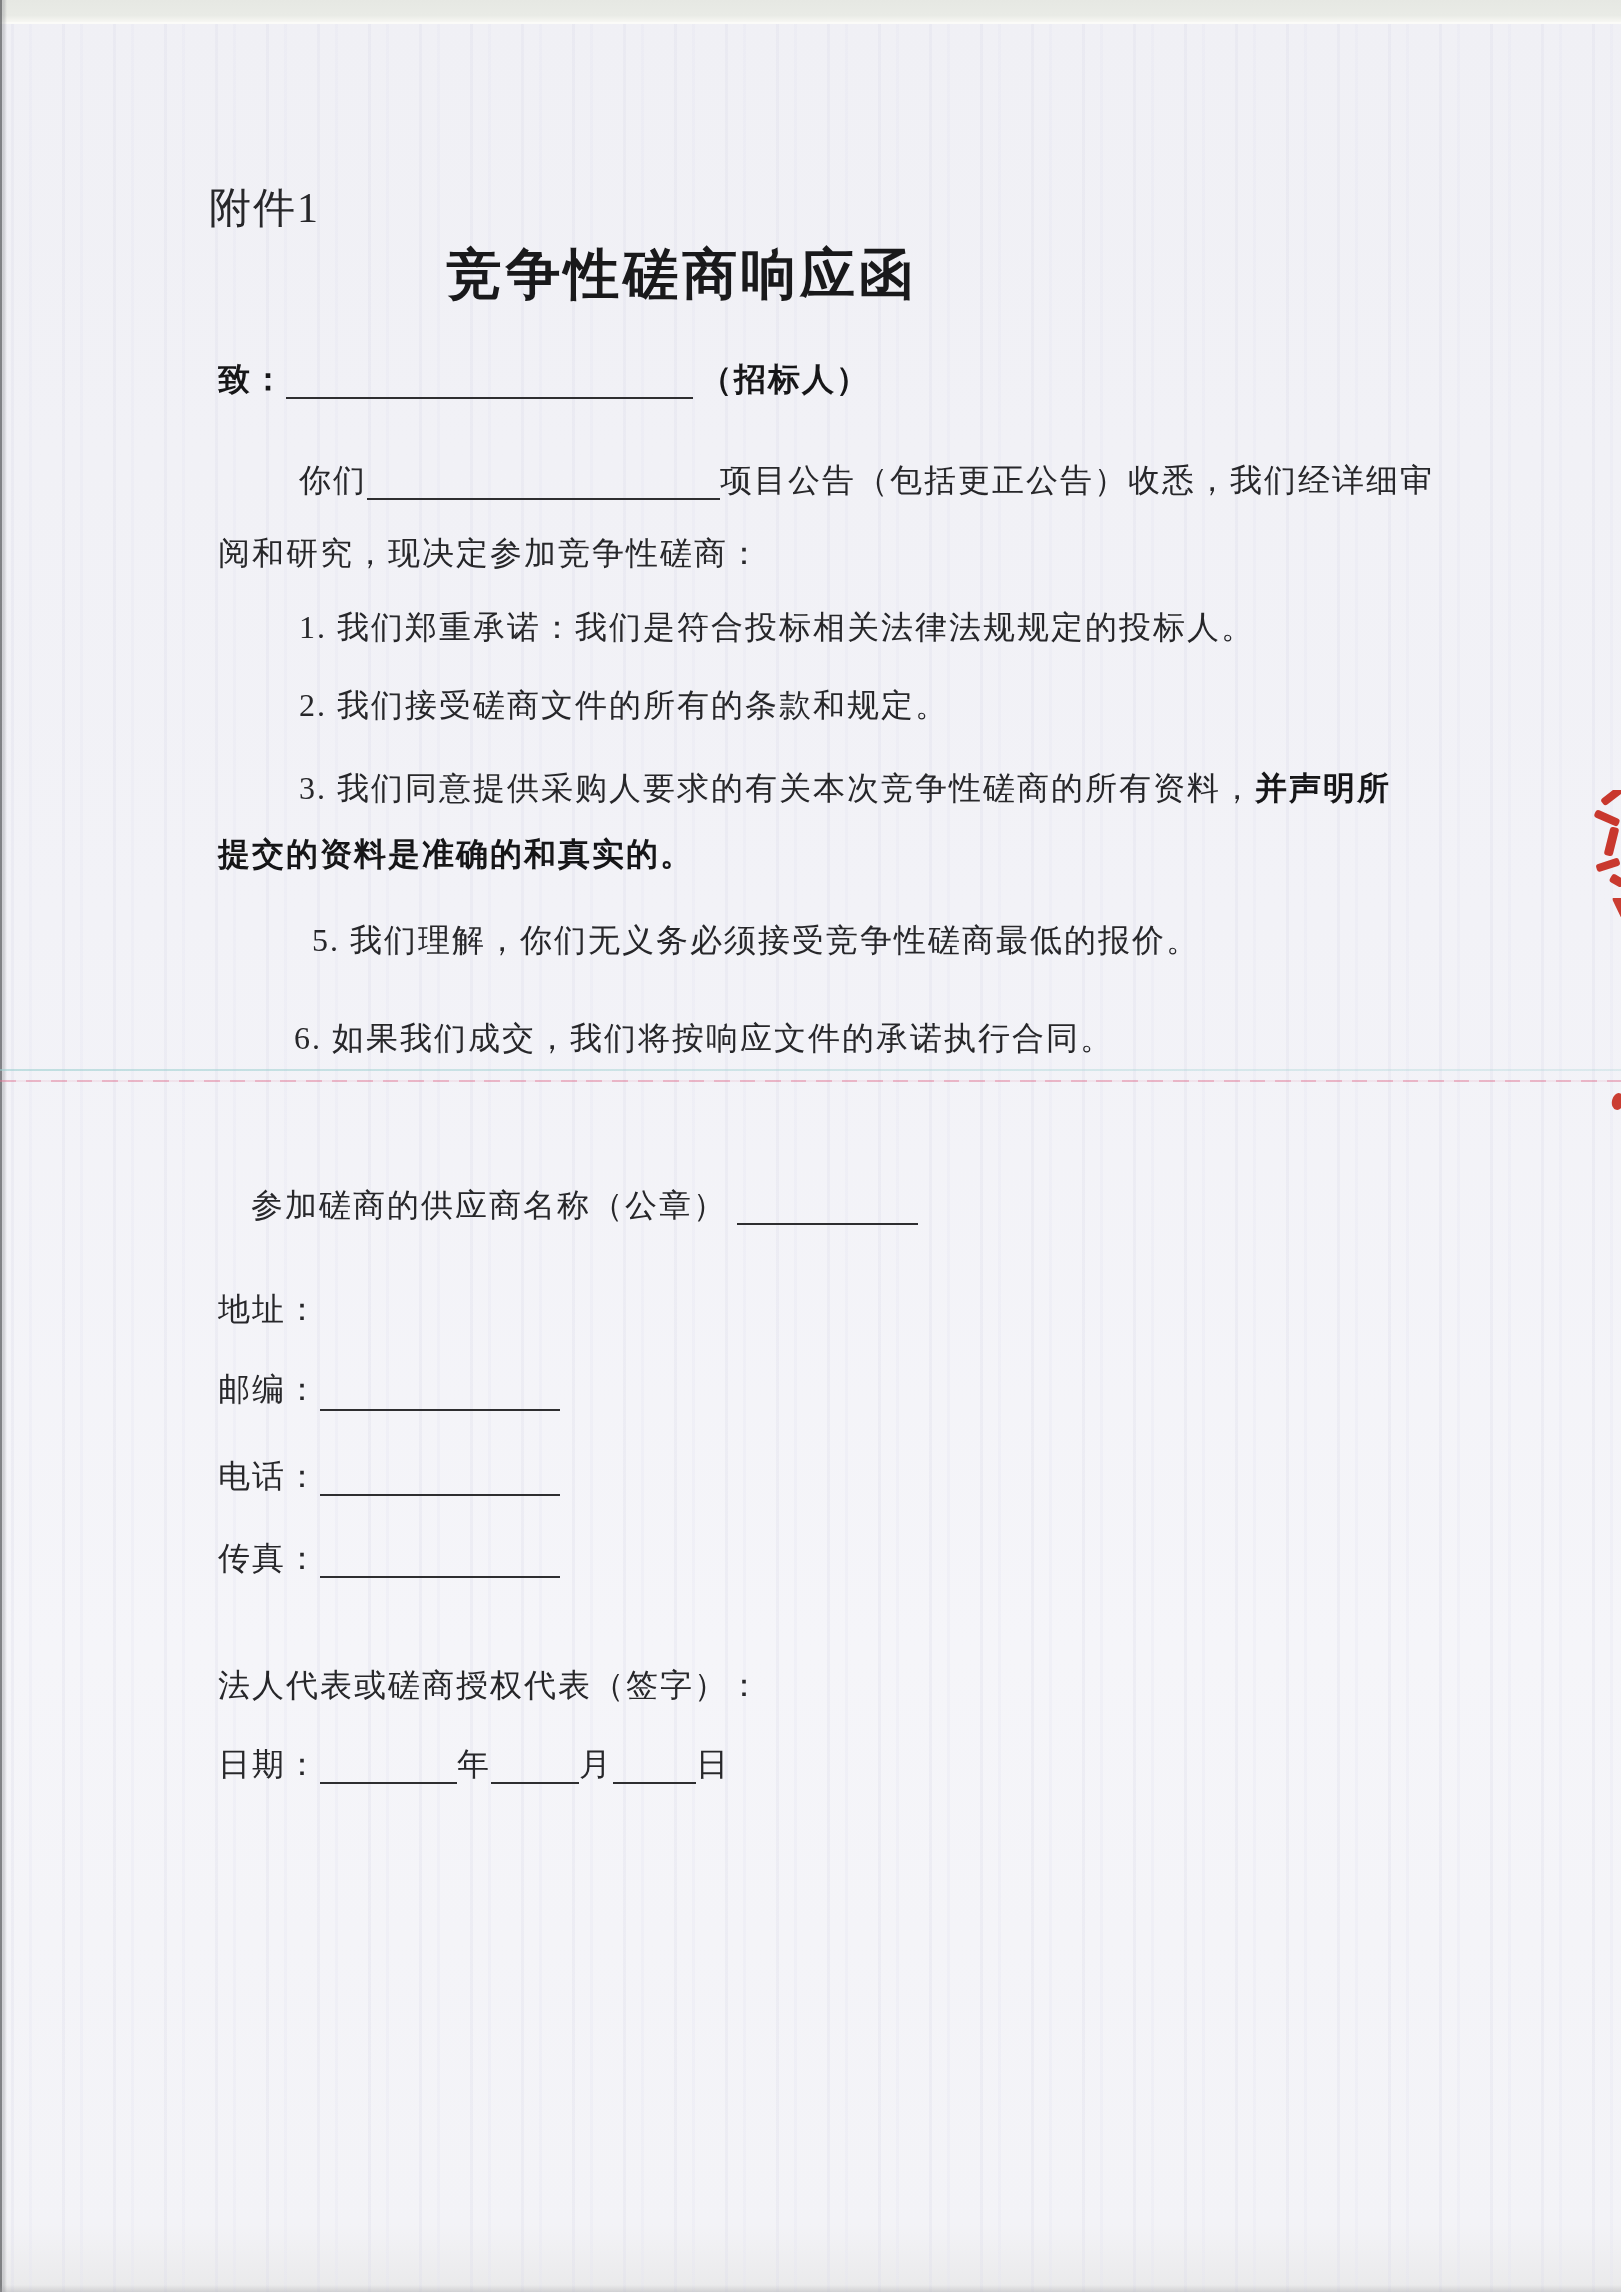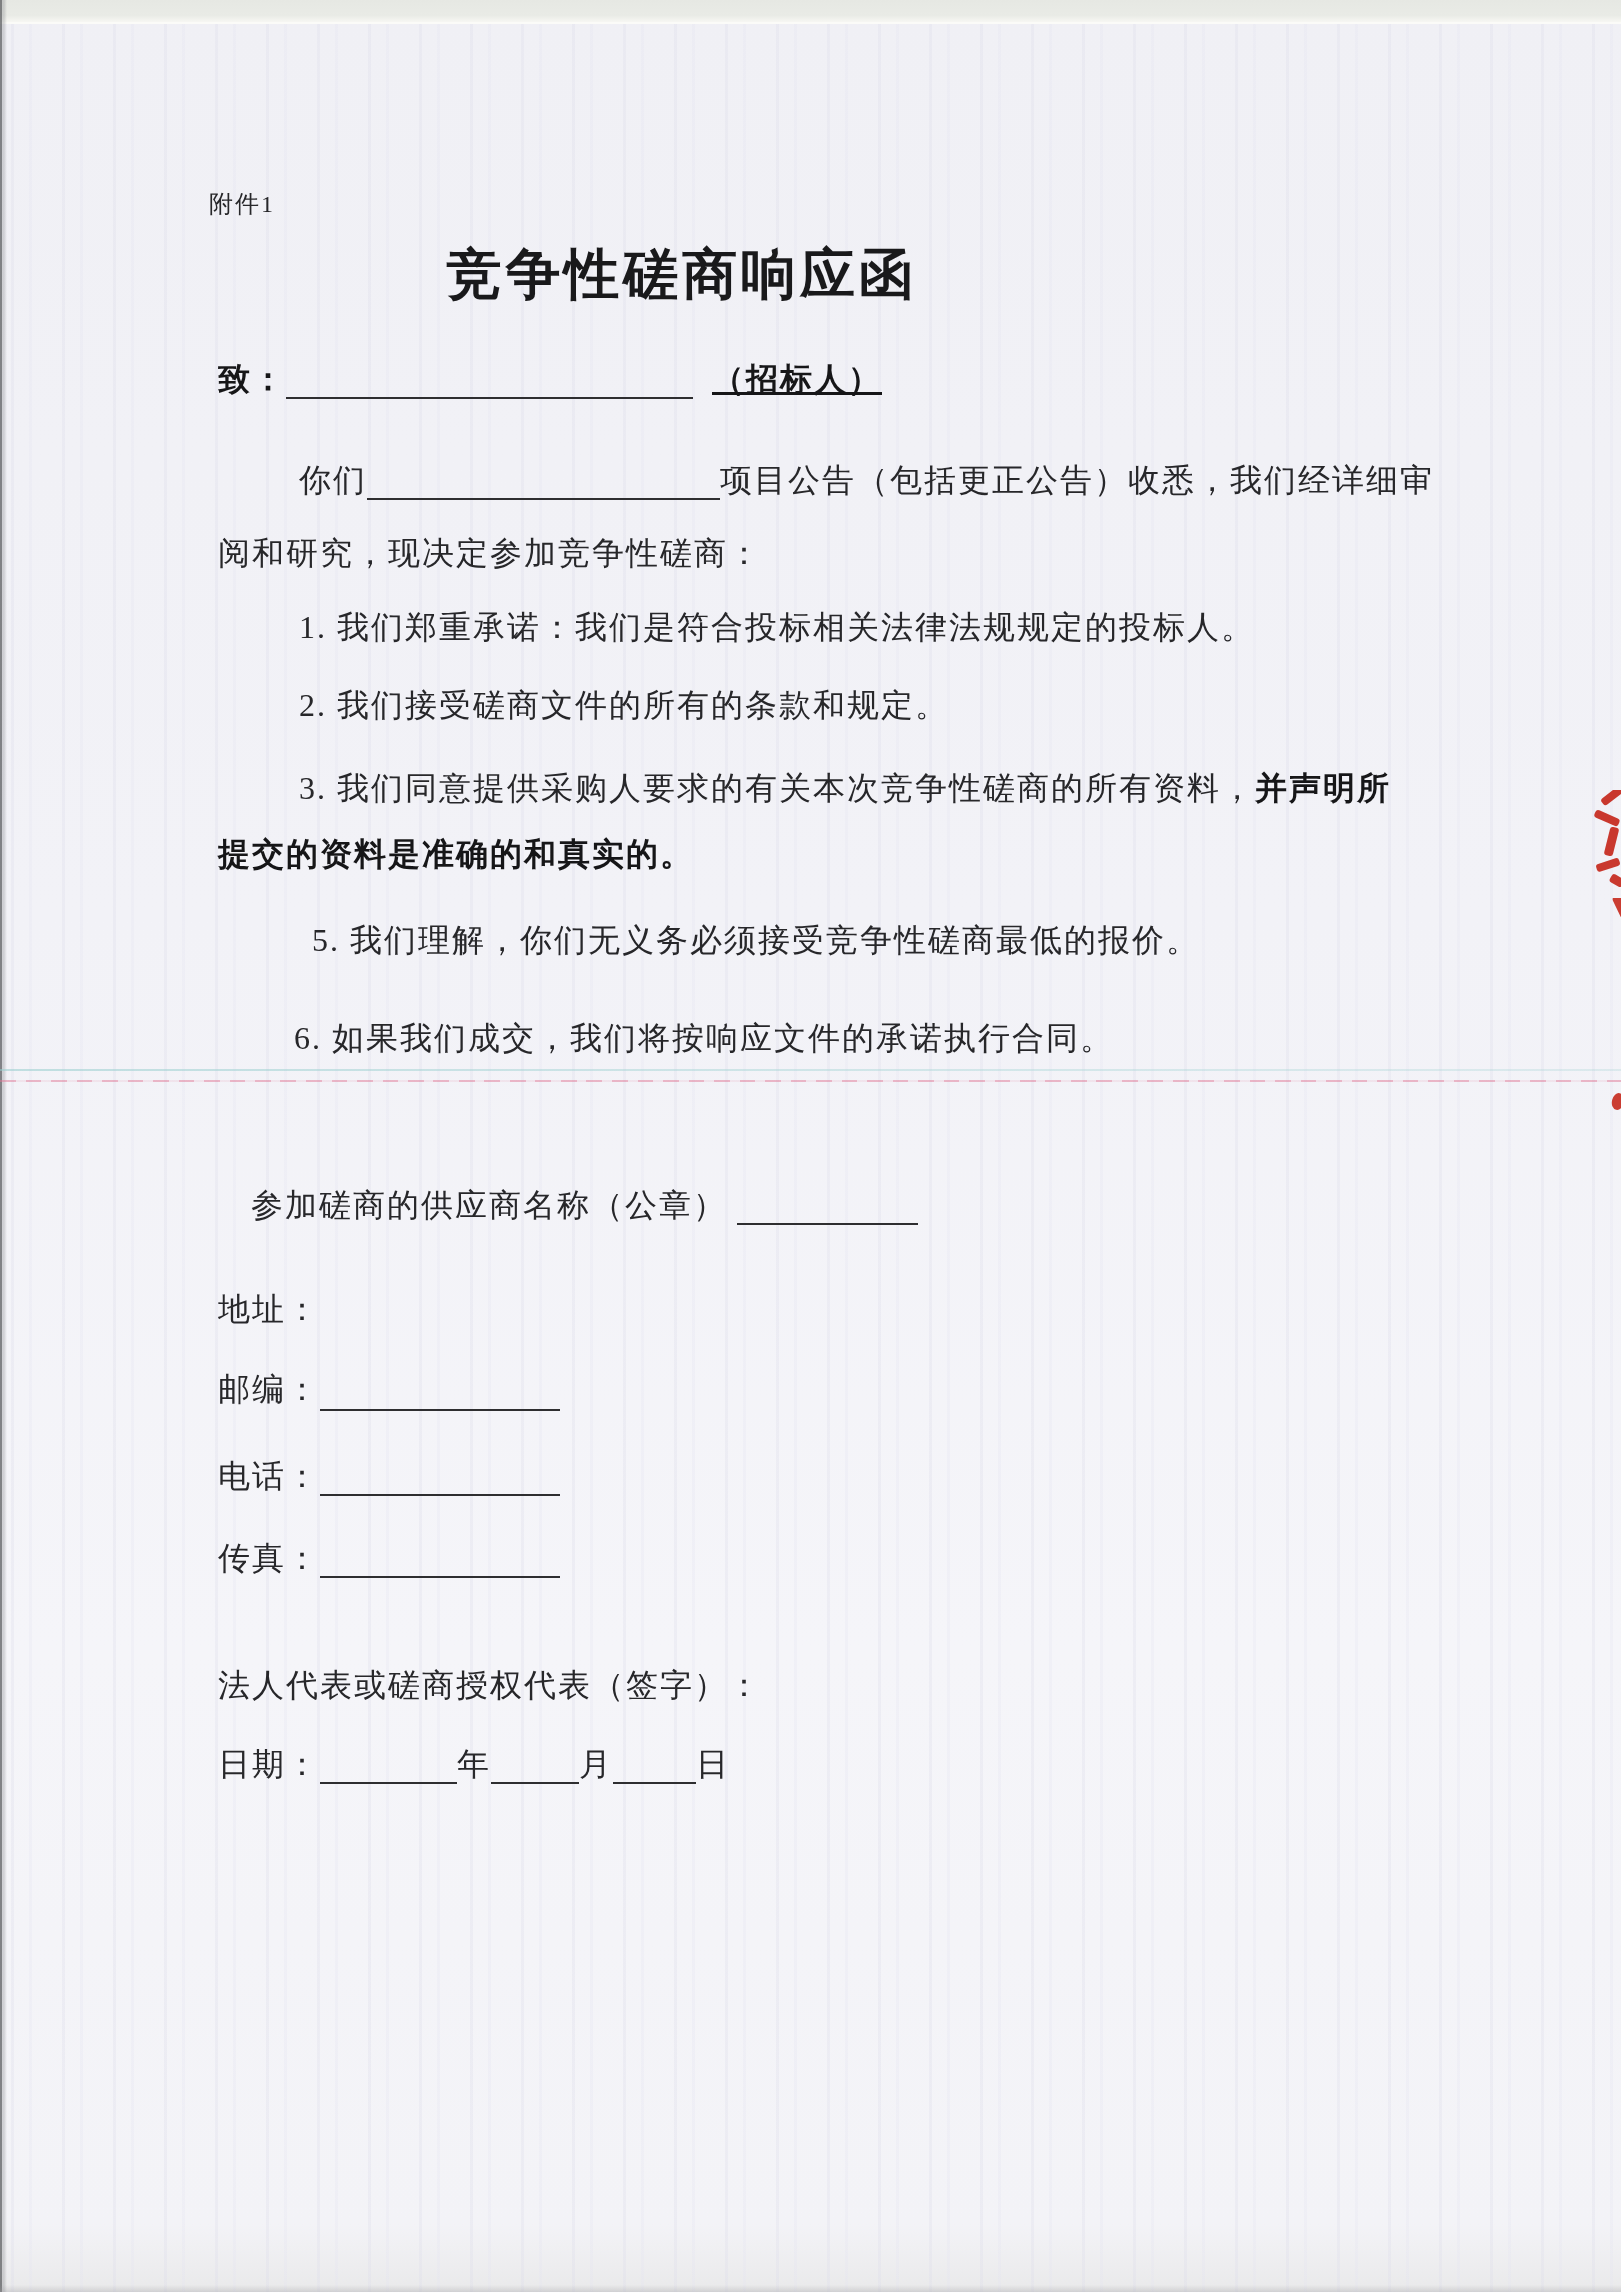--- a/index.html
+++ b/index.html
@@ -27,21 +27,21 @@
     background:linear-gradient(90deg,rgba(90,92,95,0.75) 0 2px,rgba(140,142,146,0.35) 2px 3.9px,rgba(170,172,176,0) 100%);}
   .edge-bottom{position:absolute;left:0;bottom:0;width:100%;height:7.8px;
     background:linear-gradient(0deg,rgba(150,150,155,0.35),rgba(150,150,155,0));}
   .fold-teal{position:absolute;left:0;top:1069px;width:100%;height:2px;
     background:linear-gradient(90deg,rgba(150,205,205,0.55),rgba(170,215,215,0.45) 60%,rgba(150,205,205,0.25));}
   .fold-pink{position:absolute;left:0;top:1080px;width:100%;height:2px;
     background:repeating-linear-gradient(90deg,rgba(224,120,150,0.5) 0 15.7px,rgba(224,120,150,0.12) 15.7px 25.5px);}
   
   .line{position:absolute;font-size:32px;letter-spacing:2px;white-space:nowrap;line-height:39px;}
   .b{font-weight:bold;color:#161618;}
-  .att{position:absolute;left:209px;top:188px;font-size:24px;letter-spacing:2px;}
+  .att{position:absolute;left:209px;top:180px;font-size:42px;letter-spacing:2px;}
   .title{position:absolute;left:0;top:238px;width:1380px;margin:0;padding-right:15.7px;box-sizing:border-box;
     text-align:center;font-size:55px;letter-spacing:3.9px;font-weight:bold;color:#19191b;}
   .blank{display:inline-block;border-bottom:2px solid #2e2e30;height:35px;vertical-align:bottom;}
   .w415{width:407px;} .w360{width:353px;} .w185{width:181px;}
   .w245{width:240px;} .w140{width:137px;} .w90{width:88px;} .w85{width:83px;}
   
   .seal{position:absolute;color:#c5281c;}
   .sealA{right:0;top:790px;width:29px;height:102px;overflow:hidden;}
   .sealA .s{position:absolute;background:#c5281c;border-radius:2.9px;opacity:0.92;}
   .sA1{left:7.8px;top:2px;width:23.5px;height:7.8px;transform:rotate(-38deg);}
@@ -61,21 +61,21 @@
 
   <div class="edge-top"></div>
   <div class="edge-left"></div>
   <div class="edge-bottom"></div>
 
   <div class="att">附件1</div>
 
   <h1 class="title">竞争性磋商响应函</h1>
 
   <div class="line" style="left:218px;top:360px;">
-    <span class="b">致：</span><span class="blank w415"></span><span class="b" style="margin-left:19px;text-decoration:underline;">（招标人）</span>
+    <span class="b">致：</span><span class="blank w415"></span><span class="b" style="margin-left:7px;">（招标人）</span>
   </div>
 
   <div class="line" style="left:299px;top:461px;">
     <span>你们</span><span class="blank w360"></span><span>项目公告（包括更正公告）收悉，我们经详细审</span>
   </div>
 
   <div class="line" style="left:218px;top:534px;">阅和研究，现决定参加竞争性磋商：</div>
 
   <div class="line" style="left:299px;top:608px;">1. 我们郑重承诺：我们是符合投标相关法律法规规定的投标人。</div>
 

